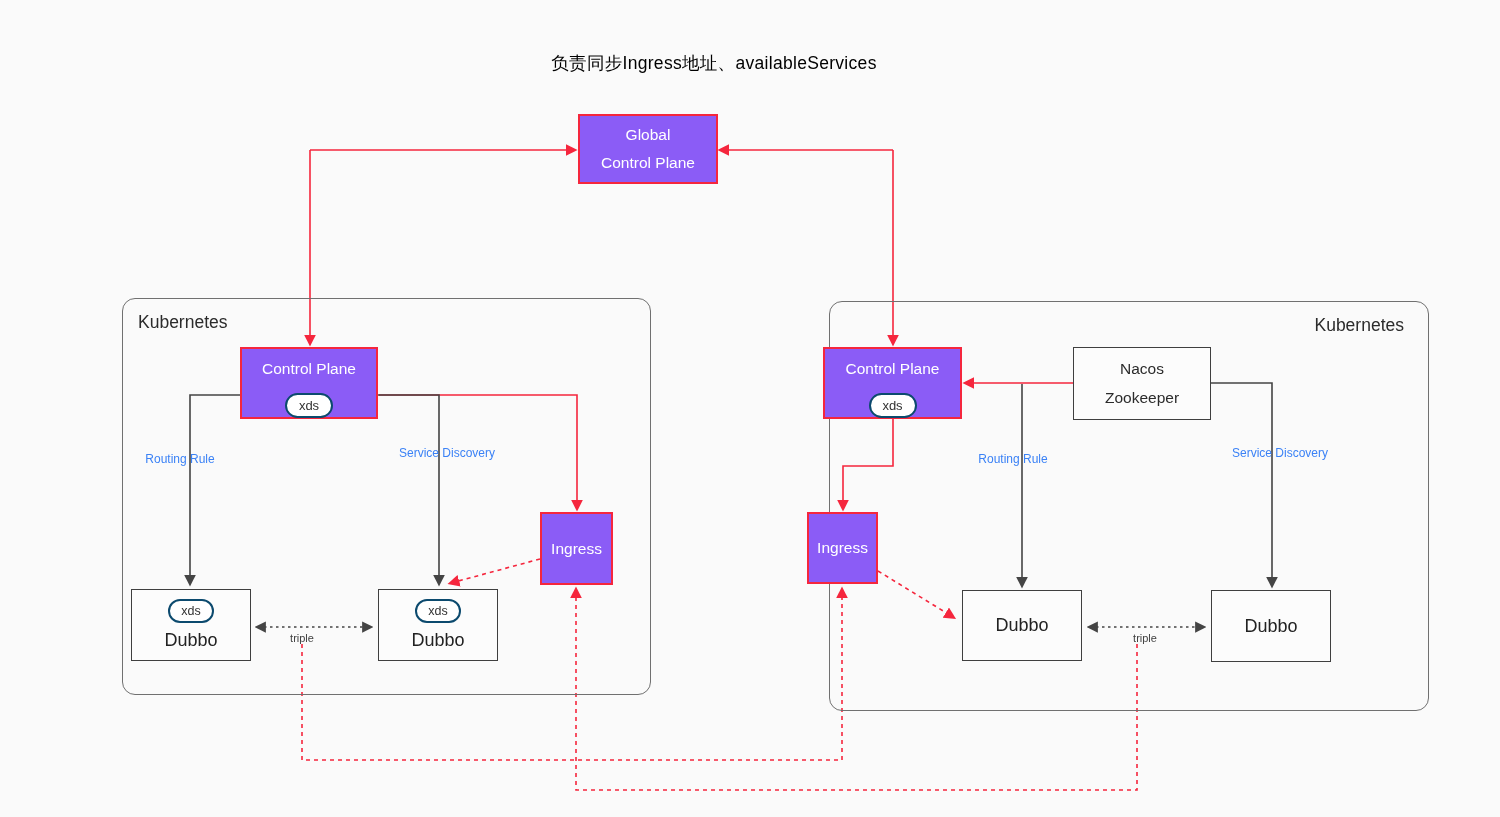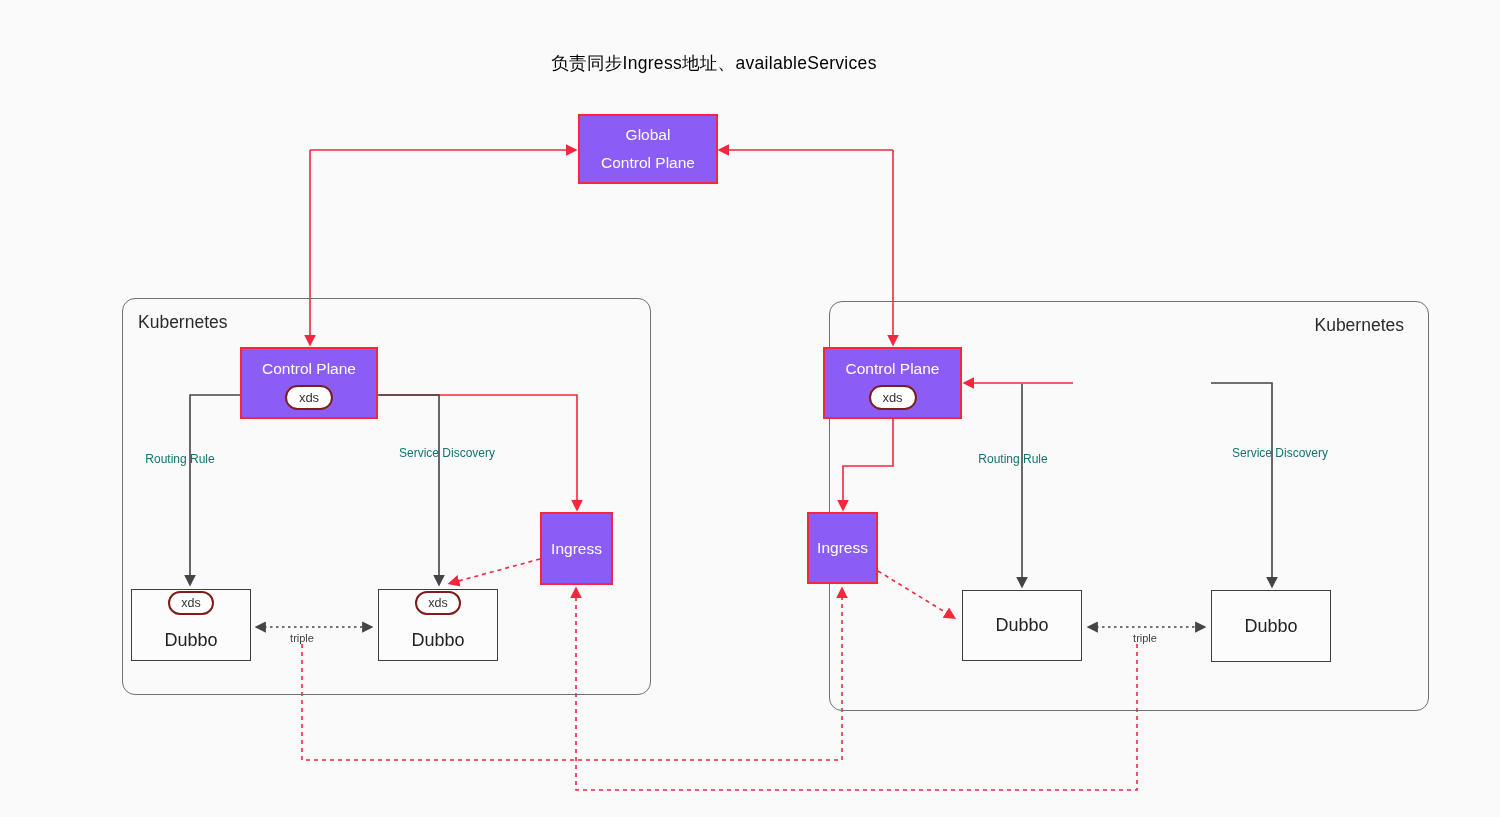--- a/index.html
+++ b/index.html
@@ -49,23 +49,24 @@
   }
 
   .gcp{left:578px;top:114px;width:140px;height:70px;}
   .cp-left{left:240px;top:347px;width:138px;height:72px;justify-content:flex-start;padding-top:11px;}
   .cp-right{left:823px;top:347px;width:139px;height:72px;justify-content:flex-start;padding-top:11px;}
   .nacos{left:1073px;top:347px;width:138px;height:73px;}
 
   .xds-pill{
     position:absolute;left:50%;transform:translateX(-50%);
     width:48px;height:25px;border-radius:13px;
-    background:#fff;border:2px solid #7f1d1d;
+    background:#fff;border:2px solid #0c4a6e;
     color:#333;font-size:13px;display:flex;align-items:center;justify-content:center;
     box-sizing:border-box;
+    margin-top:8px;
   }
   .cp-pill{top:36px;}
   .dubbo-pill{top:1px;width:46px;height:24px;border-radius:12px;font-size:12.5px;}
 
   .ingress{display:flex;align-items:center;font-size:15.5px;}
   .ingress-left{left:540px;top:512px;width:73px;height:73px;}
   .ingress-right{left:807px;top:512px;width:71px;height:72px;}
 
   .dubbo{
     background:#FCFCFC;border:1.7px solid #3F3F3F;color:#222;
@@ -73,21 +74,21 @@
     font-size:18px;
   }
   .dubbo.with-pill{align-items:flex-end;padding-bottom:9px;}
   .dubbo1{left:131px;top:589px;width:120px;height:72px;}
   .dubbo2{left:378px;top:589px;width:120px;height:72px;}
   .dubbo3{left:962px;top:590px;width:120px;height:71px;}
   .dubbo4{left:1211px;top:590px;width:120px;height:72px;}
 
   .edge-label{
     transform:translateX(-50%);
-    font-size:12px;color:#0f766e;white-space:nowrap;
+    font-size:12px;color:#3b82f6;white-space:nowrap;
   }
   .triple-label{
     transform:translateX(-50%);
     font-size:11px;color:#3f3f3f;background:#FAFAFA;padding:0 3px;white-space:nowrap;margin-top:11px;
   }
 </style>
 </head>
 <body>
 
 <div id="canvas">
@@ -150,20 +151,24 @@
   <div class="abs pinkbox cp-left">
     <span>Control Plane</span>
     <span class="xds-pill cp-pill">xds</span>
   </div>
 
   <div class="abs pinkbox cp-right">
     <span>Control Plane</span>
     <span class="xds-pill cp-pill">xds</span>
   </div>
 
+  <div class="abs whitebox nacos">
+    <span>Nacos</span>
+    <span>Zookeeper</span>
+  </div>
 
   <div class="abs pinkbox ingress ingress-left">
     <span>Ingress</span>
   </div>
   <div class="abs pinkbox ingress ingress-right">
     <span>Ingress</span>
   </div>
 
   <div class="abs dubbo with-pill dubbo1">
     <span class="xds-pill dubbo-pill">xds</span>

